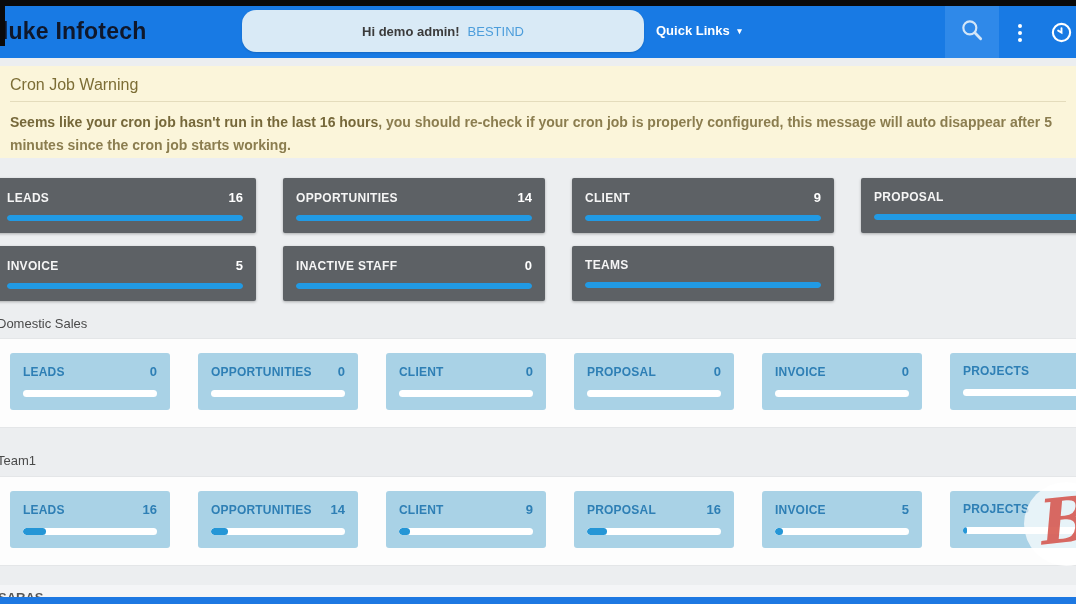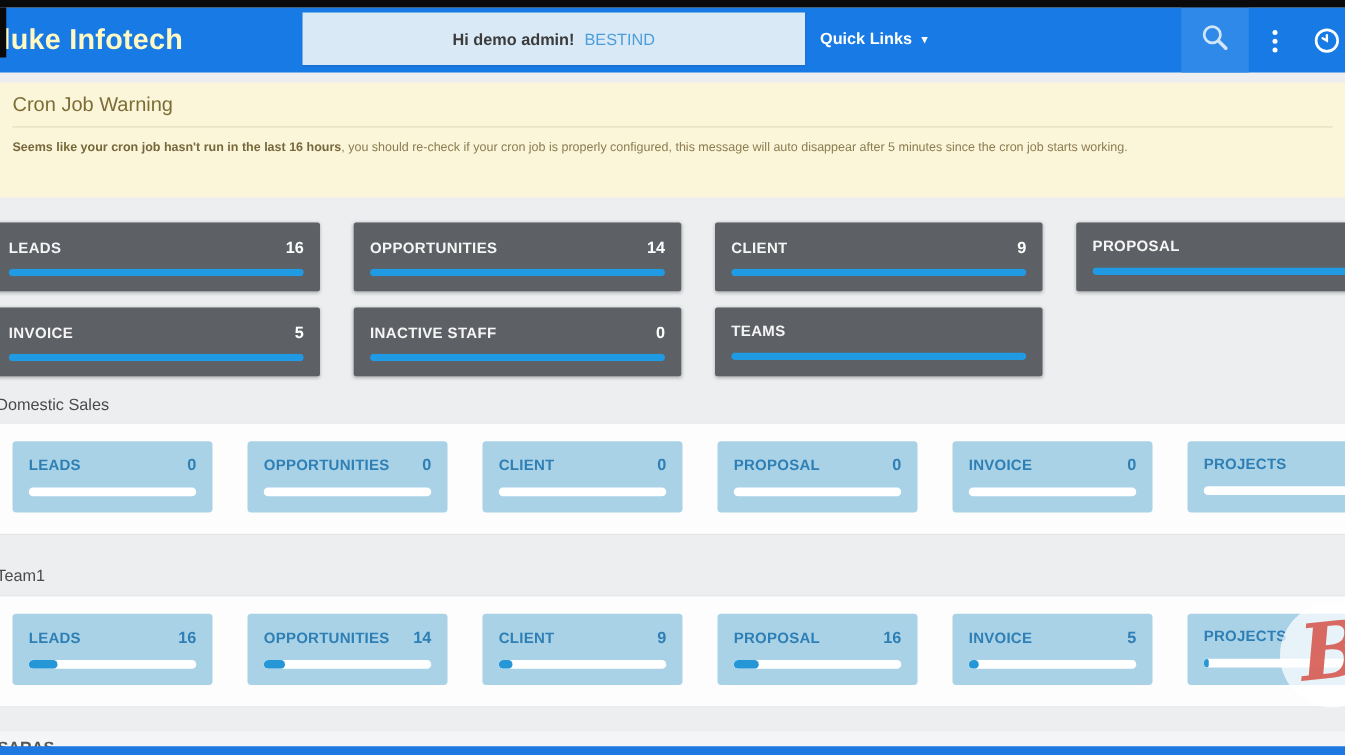--- a/index.html
+++ b/index.html
@@ -8,42 +8,42 @@
     position:relative;
     font-family:"Liberation Sans", sans-serif;
     background:#eceef0;
   }
   
   .top-strip { position:absolute; top:0; left:0; width:1076px; height:6px; background:#0a0a0a; z-index:9; }
   .left-strip { position:absolute; top:6px; left:0; width:5px; height:40px; background:#0a0a0a; z-index:9; }
 
   
   .header { position:absolute; top:6px; left:0; width:1076px; height:52px; background:#187ae4; z-index:5; }
-  .brand { position:absolute; left:2px; top:12px; color:#fef9c3; font-size:23px; font-weight:bold; letter-spacing:.2px; white-space:nowrap; }
-  .notice { position:absolute; left:242px; top:4px; width:402px; height:42px; background:#d9eaf6; border-radius:0;
+  .brand { position:absolute; left:2px; top:12px; color:#0f172a; font-size:23px; font-weight:bold; letter-spacing:.2px; white-space:nowrap; }
+  .notice { position:absolute; left:242px; top:4px; width:402px; height:42px; background:#d9eaf6; border-radius:14px;
             display:flex; align-items:center; justify-content:center; font-size:13px; white-space:nowrap; box-shadow:0 1px 2px rgba(0,0,0,.15); }
   .notice b { color:#3b3b3b; margin-right:4px; }
   .notice .msg { color:#8f8f8f; }
   .notice a { color:#4c9ddb; text-decoration:none; margin-left:4px; cursor:pointer; }
   .quicklinks { position:absolute; left:656px; top:17px; color:#ffffff; font-size:13px; font-weight:bold; cursor:pointer; white-space:nowrap; }
   .quicklinks .caret { font-size:9px; margin-left:4px; vertical-align:1px; }
   .search-input { position:absolute; left:744px; top:10px; width:180px; height:32px; background:transparent; border:none; outline:none;
                   color:#fff; font-size:13px; font-family:"Liberation Sans",sans-serif; }
   .search-input::placeholder { color:rgba(255,255,255,.55); }
   .search-box { position:absolute; left:945px; top:0; width:54px; height:52px; background:#2f89e9;
                 display:flex; align-items:center; justify-content:center; cursor:pointer; }
   .dots { position:absolute; left:1013px; top:14px; width:14px; height:26px; display:flex; flex-direction:column;
           align-items:center; justify-content:center; gap:3px; cursor:pointer; }
   .dots .dot { width:4px; height:4px; border-radius:50%; background:#fff; }
   .clockwrap { position:absolute; left:1050px; top:15px; cursor:pointer; }
 
   
   .cron { position:absolute; top:66px; left:0; width:1076px; height:92px; background:#fbf5da; padding:10px 10px 0 10px; z-index:1; }
   .cron-title { font-size:16px; color:#7c6d35; padding-bottom:7px; border-bottom:1px solid rgba(125,109,53,.18); }
-  .cron-msg { margin-top:9px; font-size:10px; color:#8b7d4f; line-height:1.65; width:1058px; }
+  .cron-msg { margin-top:9px; font-size:14px; color:#8b7d4f; line-height:1.65; width:1058px;font-weight:bold; }
   .cron-msg b { color:#76683a; }
 
   
   .dark-grid { position:absolute; top:178px; left:-6px; width:1134px; display:grid;
                grid-template-columns:repeat(4,262px); column-gap:27px; row-gap:13px; z-index:1; }
   .dcard { height:55px; background:#5d6165; border-radius:2px; padding:12px 13px 0 13px; box-shadow:0 1px 3px rgba(0,0,0,.28); cursor:pointer; }
   .drow { display:flex; justify-content:space-between; align-items:center; }
   .dlabel { color:#f5f5f5; font-size:12px; font-weight:bold; letter-spacing:.3px; }
   .dvalue { color:#ffffff; font-size:13px; font-weight:bold; }
   .dbar { margin-top:10px; height:6px; border-radius:3px; background:transparent; overflow:hidden; }

